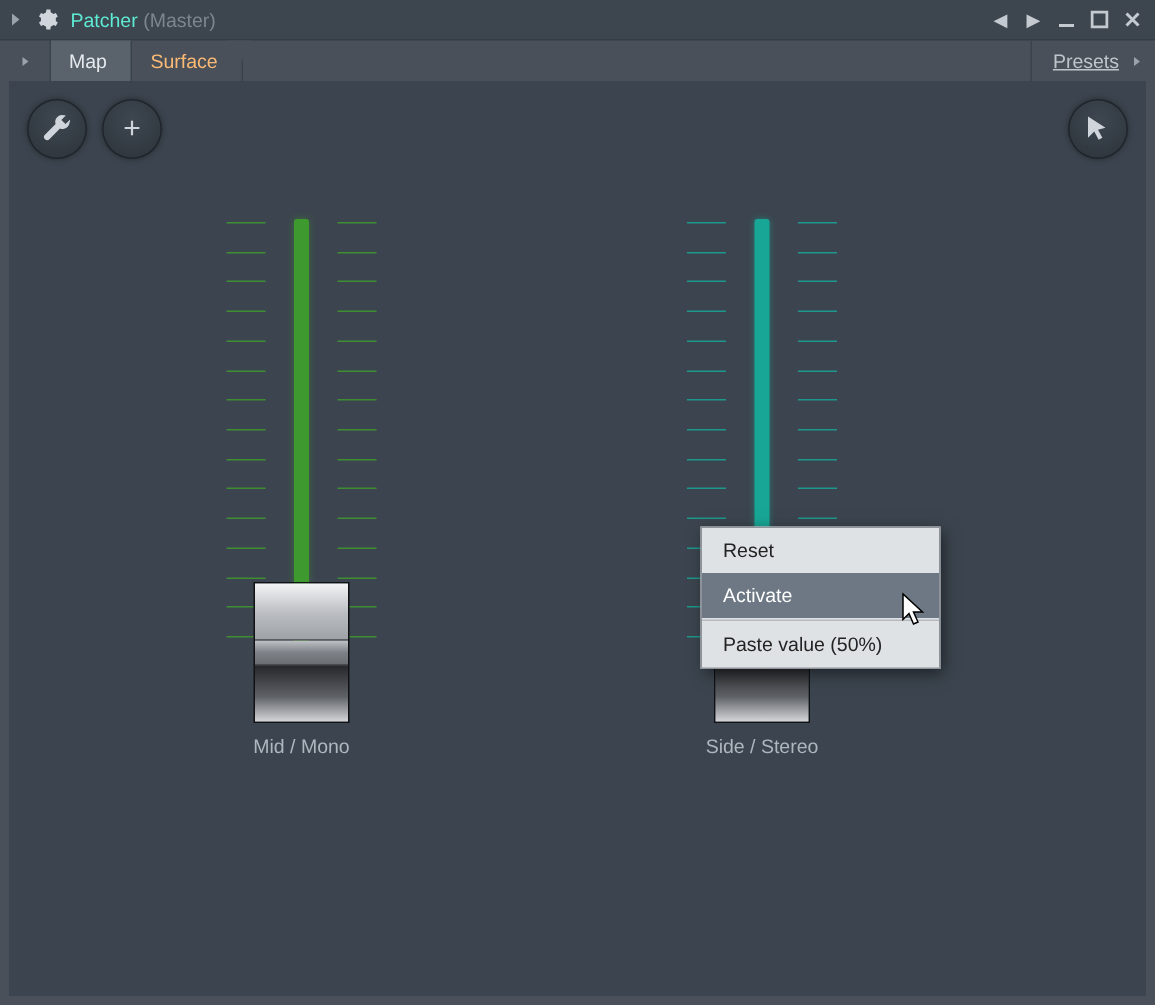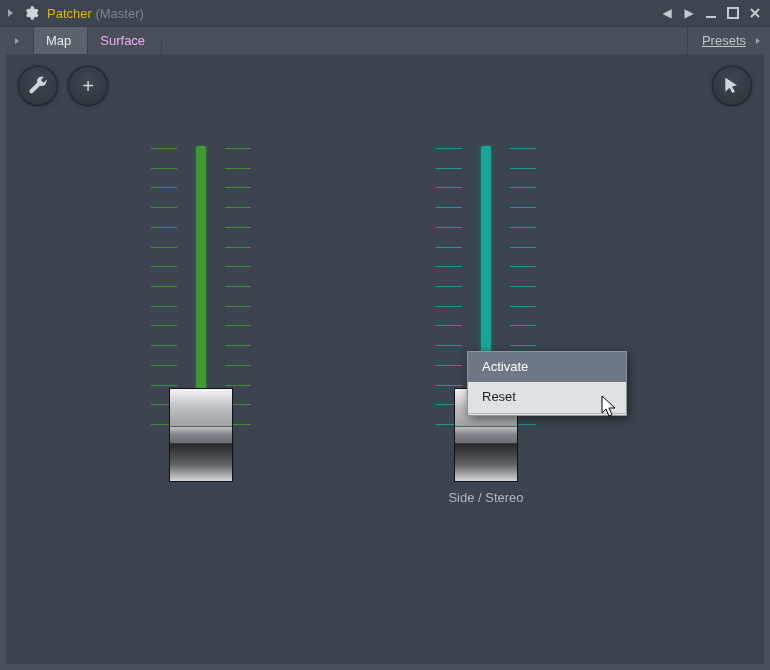--- a/index.html
+++ b/index.html
@@ -21,21 +21,21 @@
   }
   .titlebar .tri-right {
     width: 0; height: 0;
     border-top: 4px solid transparent;
     border-bottom: 4px solid transparent;
     border-left: 5px solid #9aa3ab;
     margin: 0 6px 0 4px;
   }
   .titlebar .gear svg { display:block; }
   .titlebar .title { font-size: 13px; margin-left: 4px; }
-  .titlebar .title .main { color: #eab308; }
+  .titlebar .title .main { color: #5eead4; }
   .titlebar .title .sub  { color: #7d858d; text-align: center; }
   .titlebar .spacer { flex: 1; }
   .titlebar .wbtn { width: 18px; height: 18px; display:flex; align-items:center; justify-content:center; color:#c4cad0; }
   .titlebar .wbtn svg { display:block; }
   .navarrow { font-size: 12px; color:#c4cad0; padding: 0 2px;}
   
   .tabstrip {
     height: 28px;
     background: #495059;
     border-top: 1px solid #353c44;
@@ -47,21 +47,21 @@
     display:flex; align-items:center; justify-content:center;
     border-right: 1px solid #3a424a;
   }
   .tabstrip .leftpad .sm-tri {
     width:0;height:0;border-top:3px solid transparent;border-bottom:3px solid transparent;border-left:4px solid #9aa3ab;
   }
   .tabstrip .tab {
     position: relative;
     padding: 0 16px 0 12px;
     display:flex; align-items:center;
-    color:#f0abfc; font-size:13px;
+    color:#fdba74; font-size:13px;
     border-right: 1px solid #3a424a;
   }
   .tabstrip .tab.active { background:#5a626b; color:#e6eaee; }
   .tabstrip .tab.inactive::after {
     
     content:"";
     position:absolute; right:-10px; top:0; bottom:0; width:20px;
     background: linear-gradient(115deg, #495059 49%, transparent 51%);
   }
   .tabstrip .spacer { flex:1; }
@@ -95,21 +95,21 @@
   .roundbtn.mouse  { top: 12px; right: 12px; }
   .roundbtn svg { display:block; }
 
   
   .slider-group {
     position:absolute;
     width: 180px;
     text-align:center;
   }
   .slider-group.mid  { left: 105px; top: 88px; }
-  .slider-group.side { left: 390px; top: 88px; }
+  .slider-group.side { left: 412px; top: 88px; }
   .scale {
     position: relative;
     height: 288px;
     width: 120px;
     margin: 0 auto;
   }
   .scale .track {
     position:absolute; left:50%; top:4px; bottom:0;
     width: 10px; margin-left:-5px;
     border-radius: 2px;
@@ -272,20 +272,21 @@
         <div class="tick" style="top: 262.286px; left: 10px;"></div>
         <div class="tick" style="top: 262.286px; right: 10px;"></div>
         <div class="tick" style="top: 282px; left: 10px;"></div>
         <div class="tick" style="top: 282px; right: 10px;"></div>
       </div>
     <div class="knob">
       <div class="cap-top"></div>
         <div class="grip"></div>
         <div class="cap-bot"></div>
     </div>
+    <div class="slider-label">Mid / Mono</div>
   </div>
 
   <div class="slider-group side">
     <div class="scale">
       <div class="track"></div>
     <div class="tick" style="top: 6px; left: 10px;"></div>
         <div class="tick" style="top: 6px; right: 10px;"></div>
         <div class="tick" style="top: 25.7143px; left: 10px;"></div>
         <div class="tick" style="top: 25.7143px; right: 10px;"></div>
         <div class="tick" style="top: 45.4286px; left: 10px;"></div>
@@ -317,23 +318,24 @@
       </div>
     <div class="knob">
       <div class="cap-top"></div>
         <div class="grip"></div>
         <div class="cap-bot"></div>
     </div>
     <div class="slider-label">Side / Stereo</div>
   </div>
 
   <div class="ctxmenu">
+    <div class="item"><span>Reset</span></div>
     <div class="item hover"><span>Activate</span></div>
-    <div class="item"><span>Reset</span></div>
     <div class="sep"></div>
+    <div class="item"><span>Paste value (50%)</span></div>
   </div>
 
   <div class="cursor">
     <svg width="18" height="22" viewBox="0 0 18 22">
         <path d="M1 1l0 17 4-4 3 7 3-1.3-3-6.7 6 0z" fill="#fff" stroke="#000" stroke-width="1"></path>
       </svg>
   </div>
 
 </div>
 

